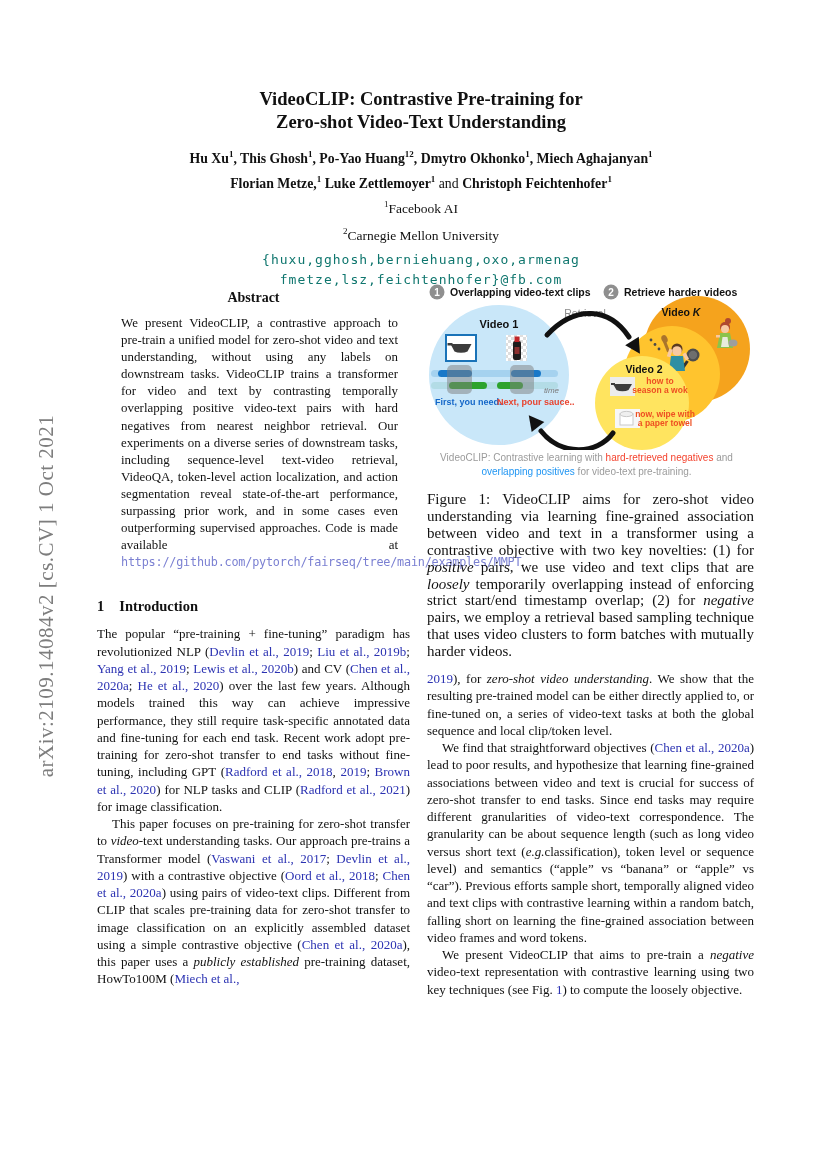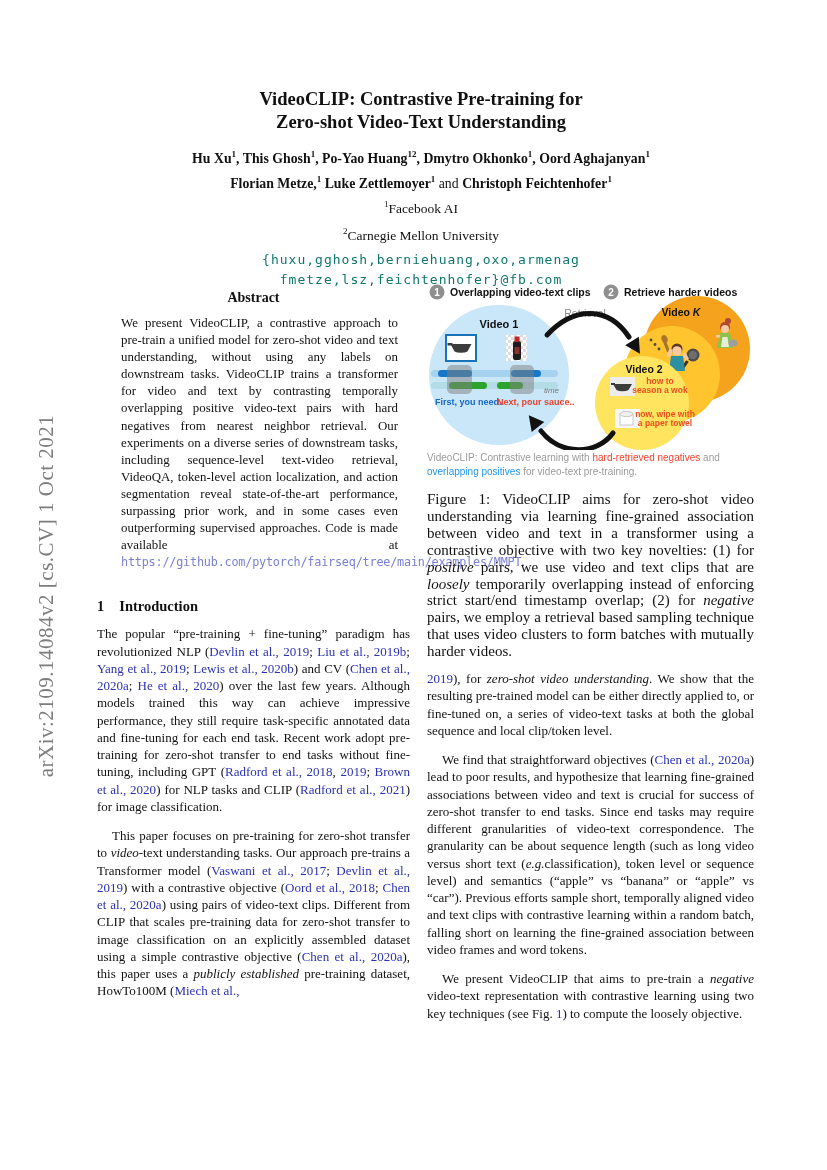--- a/index.html
+++ b/index.html
@@ -26,46 +26,46 @@
   .emails { margin-top:4px; font-family:"DejaVu Sans Mono", monospace; font-size:13px; letter-spacing:1px; line-height:19.5px; color:#0f766e; }
   
   .col-left  { position:absolute; left:97px;  top:290px; width:313px; }
   .col-right { position:absolute; left:427px; top:283px; width:327px; }
   .abs-head { text-align:center; font-weight:bold; font-size:14px; }
   .abs-body { margin:9px 12px 0 24px; font-size:12.9px; line-height:17.1px; text-align:justify; }
   .sec-head { margin-top:27px; font-size:14.5px; font-weight:bold; }
   .sec-head .num { display:inline-block; margin-right:15px; }
   .para { font-size:13px; line-height:17.25px; text-align:justify; }
   .mt { margin-top:10px; }
-  .indent { text-indent:15px;margin-top:12px; }
+  .indent { text-indent:15px; }
   .seg-link { color:#2b32b2; }
   .seg-url  { color:#7b80d2; font-family:"DejaVu Sans Mono", monospace; font-size:11.8px; letter-spacing:-0.2px; }
   .seg-italic { font-style:italic; }
   .figcap { margin-top:9px; font-size:15px; line-height:16.9px; text-align:justify; }
   
   .figure { position:relative; width:327px; height:199px; }
-  .fig-note { position:absolute; left:0; right:8px; top:168px; 
+  .fig-note { position:absolute; left:0; right:8px; top:168px; text-align:center;
               font-family:"Liberation Sans", sans-serif; font-size:10px; line-height:13.5px; color:#9b9b9b; }
   .seg-gray { color:#9b9b9b; }
   .seg-red  { color:#f4432e; }
   .seg-blue { color:#2196f3; }
   .fig-svg text { font-family:"Liberation Sans", sans-serif; }
 </style>
 </head>
 <body>
 
 <div class="arxiv-strip">arXiv:2109.14084v2  [cs.CV]  1 Oct 2021</div>
 
 <div class="header">
   <div class="title">
     <div>VideoCLIP: Contrastive Pre-training for</div>
     <div>Zero-shot Video-Text Understanding</div>
   </div>
   <div class="authors">
-    <div><span class="seg-plain">Hu Xu</span><sup class="seg-sup">1</sup><span class="seg-plain">, This Ghosh</span><sup class="seg-sup">1</sup><span class="seg-plain">, Po-Yao Huang</span><sup class="seg-sup">12</sup><span class="seg-plain">, Dmytro Okhonko</span><sup class="seg-sup">1</sup><span class="seg-plain">, Oord Aghajanyan</span><sup class="seg-sup">1</sup></div>
+    <div><span class="seg-plain">Hu Xu</span><sup class="seg-sup">1</sup><span class="seg-plain">, This Ghosh</span><sup class="seg-sup">1</sup><span class="seg-plain">, Po-Yao Huang</span><sup class="seg-sup">12</sup><span class="seg-plain">, Dmytro Okhonko</span><sup class="seg-sup">1</sup><span class="seg-plain">, Miech Aghajanyan</span><sup class="seg-sup">1</sup></div>
     <div><span class="seg-plain">Florian Metze,</span><sup class="seg-sup">1</sup><span class="seg-plain"> Luke Zettlemoyer</span><sup class="seg-sup">1</sup><span class="seg-normal">  and  </span><span class="seg-plain">Christoph Feichtenhofer</span><sup class="seg-sup">1</sup></div>
   </div>
   <div class="affil"><sup class="seg-sup">1</sup><span class="seg-plain">Facebook AI</span></div>
   <div class="affil"><sup class="seg-sup">2</sup><span class="seg-plain">Carnegie Mellon University</span></div>
   <div class="emails">
     <div>{huxu,gghosh,berniehuang,oxo,armenag</div>
     <div>fmetze,lsz,feichtenhofer}@fb.com</div>
   </div>
 </div>
 

